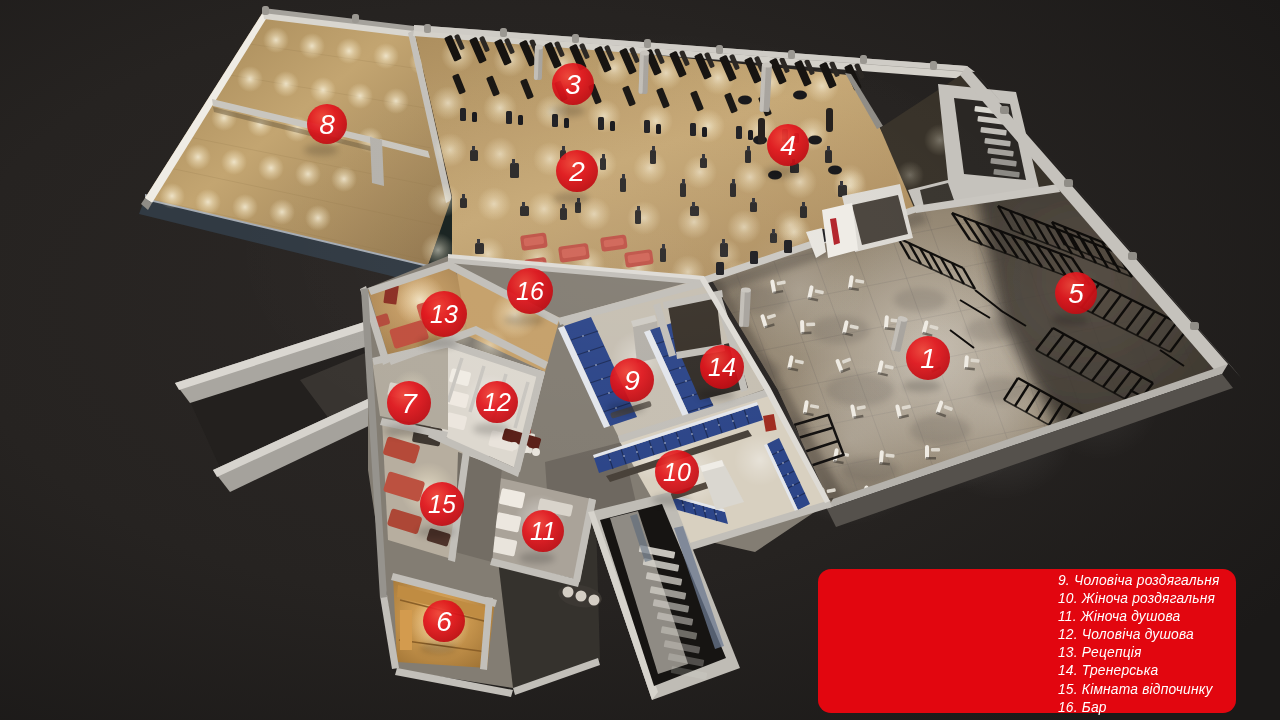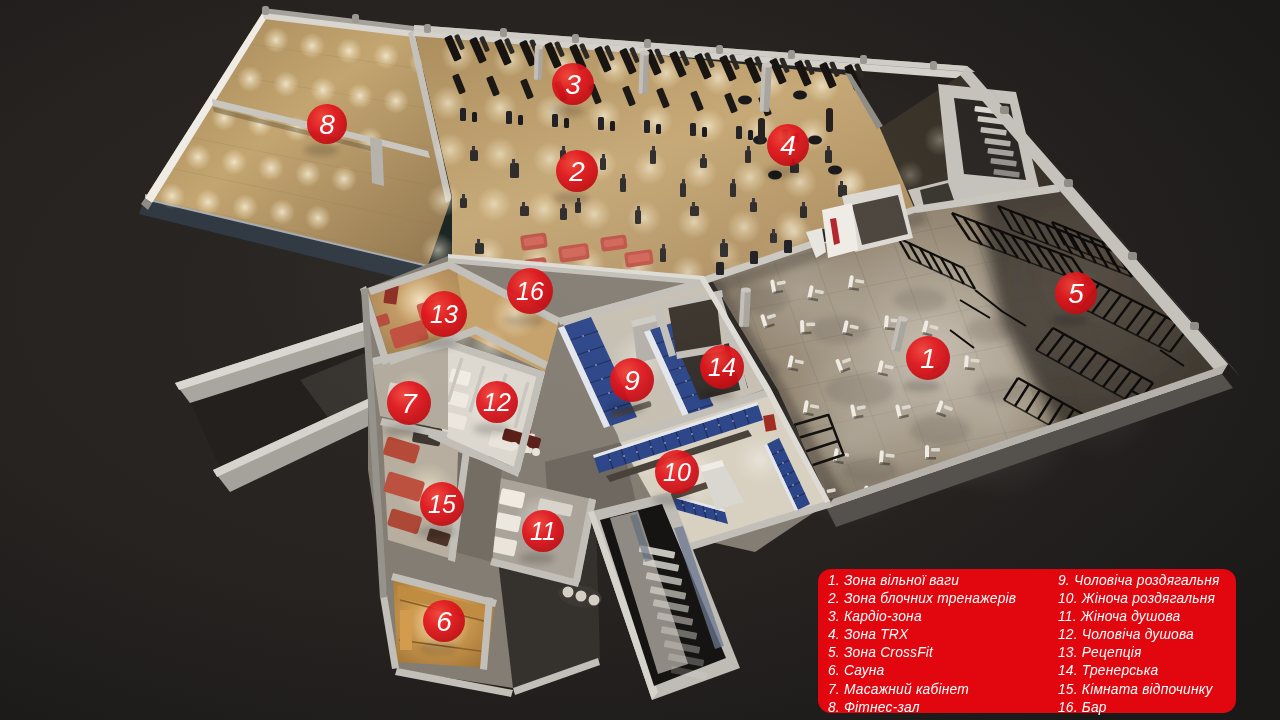--- a/index.html
+++ b/index.html
@@ -1238,15 +1238,14 @@
 
 <g>
         <ellipse cx="524" cy="320" rx="20" ry="6" fill="#000" opacity="0.17" filter="url(#bl1)"></ellipse>
         <circle cx="530" cy="291" r="23" fill="url(#mk)" fill-opacity="0.93"></circle>
         <text x="530" y="299.625" font-size="25" font-style="italic" fill="#fff" text-anchor="middle" font-family="Liberation Sans,sans-serif">16</text>
       </g>
 </svg>
 
 <div style="position:absolute;left:818px;top:569px;width:418px;height:144px;background:#e2060f;border-radius:13px;"></div>
 
-<div style="position:absolute;left:828px;top:572px;width:230px;color:#fff;font-style:italic;font-size:13.8px;line-height:18.1px;letter-spacing:0.2px;white-space:nowrap;">1. Зона  вільної ваги<br>2. Зона блочних тренажерів<br>3. Кардіо-зона<br>4. Зона TRX<br>5. Зона CrossFit<br>6. Сауна<br>7. Масажний кабінет<br>8. Фітнес-зал</div>
 
 <div style="position:absolute;left:1058px;top:572px;width:200px;color:#fff;font-style:italic;font-size:13.8px;line-height:18.1px;letter-spacing:0.2px;white-space:nowrap;">9. Чоловіча роздягальня<br>10. Жіноча роздягальня<br>11. Жіноча душова<br>12. Чоловіча душова<br>13. Рецепція<br>14. Тренерська<br>15. Кімната відпочинку<br>16. Бар</div>
 </div>
 </body></html>

